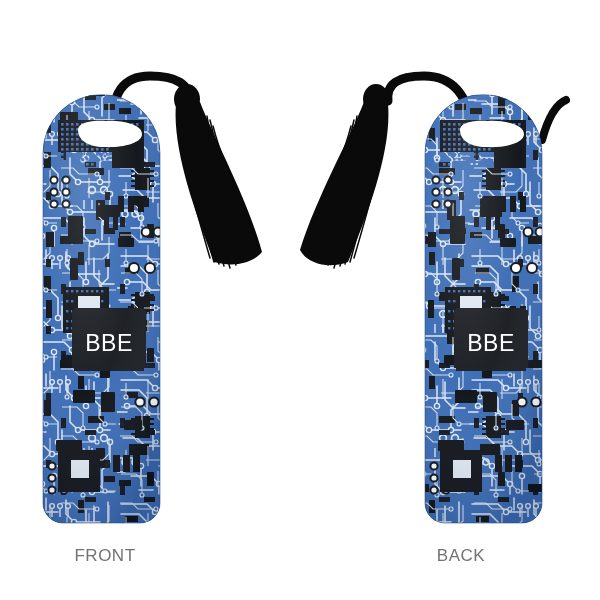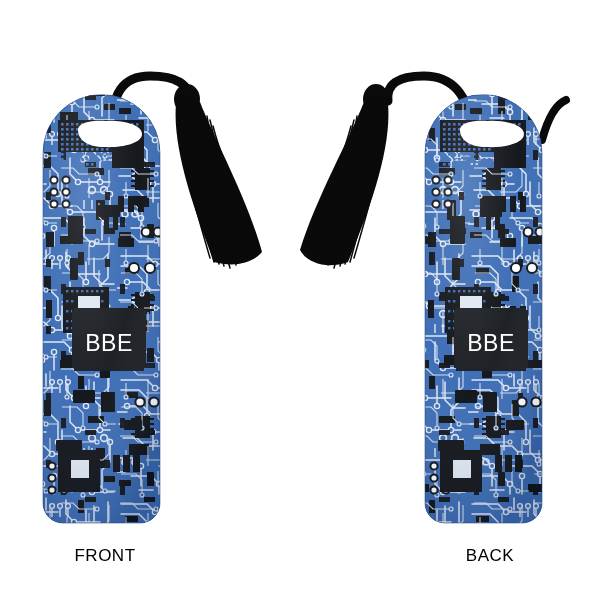--- a/index.html
+++ b/index.html
@@ -25,27 +25,27 @@
   .product {
     position: absolute;
     top: 0; left: 0;
     width: 600px;
     height: 600px;
   }
   .caption {
     position: absolute;
     font-size: 17px;
     letter-spacing: 0.5px;
-    color: #000000;
+    color: #737373;
     font-family: "Liberation Sans", sans-serif;
     text-align: center;
     width: 180px;
   }
   #caption-front { left: 15px;  top: 546px; }
-  #caption-back  { left: 400px; top: 546px; }
+  #caption-back  { left: 371px; top: 546px; }
   svg { display: block; }
 </style>
 </head>
 <body>
 
 <div id="stage">
 
   <svg class="product" viewBox="0 0 600 600" width="600" height="600">
     <defs>
 

